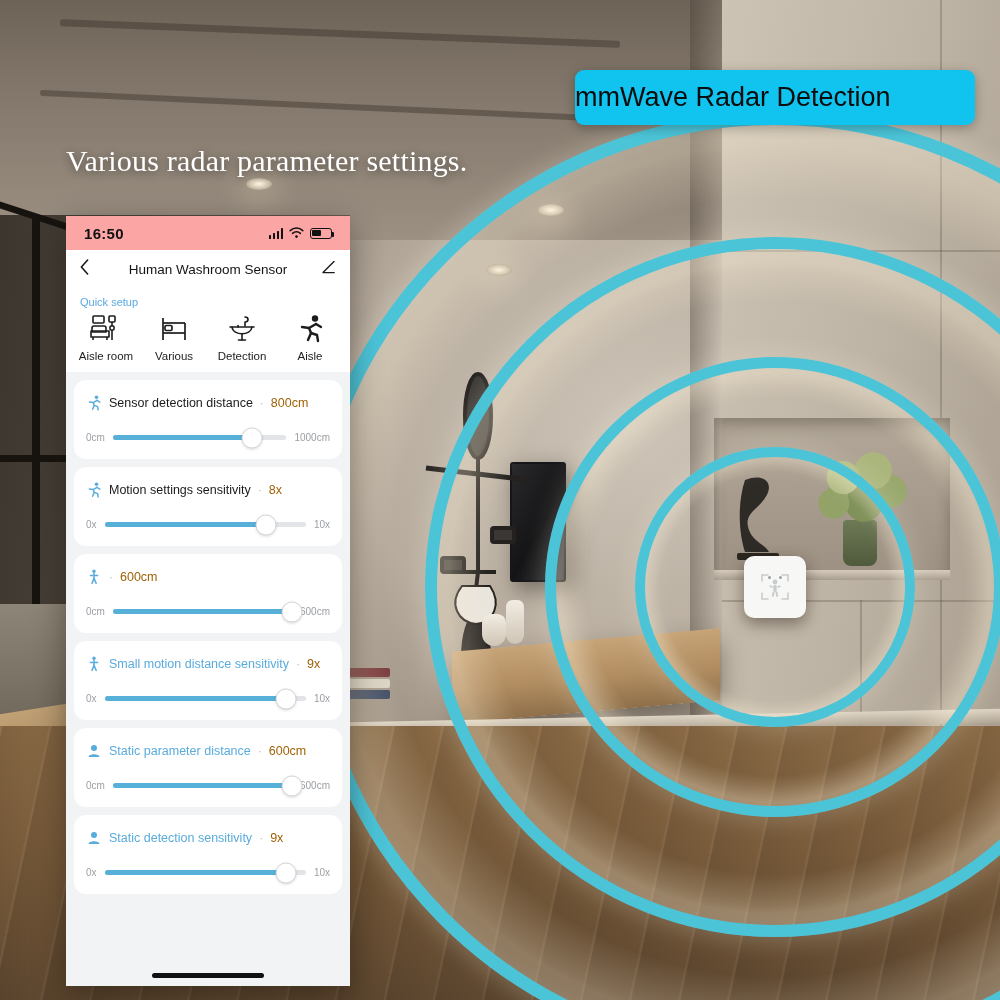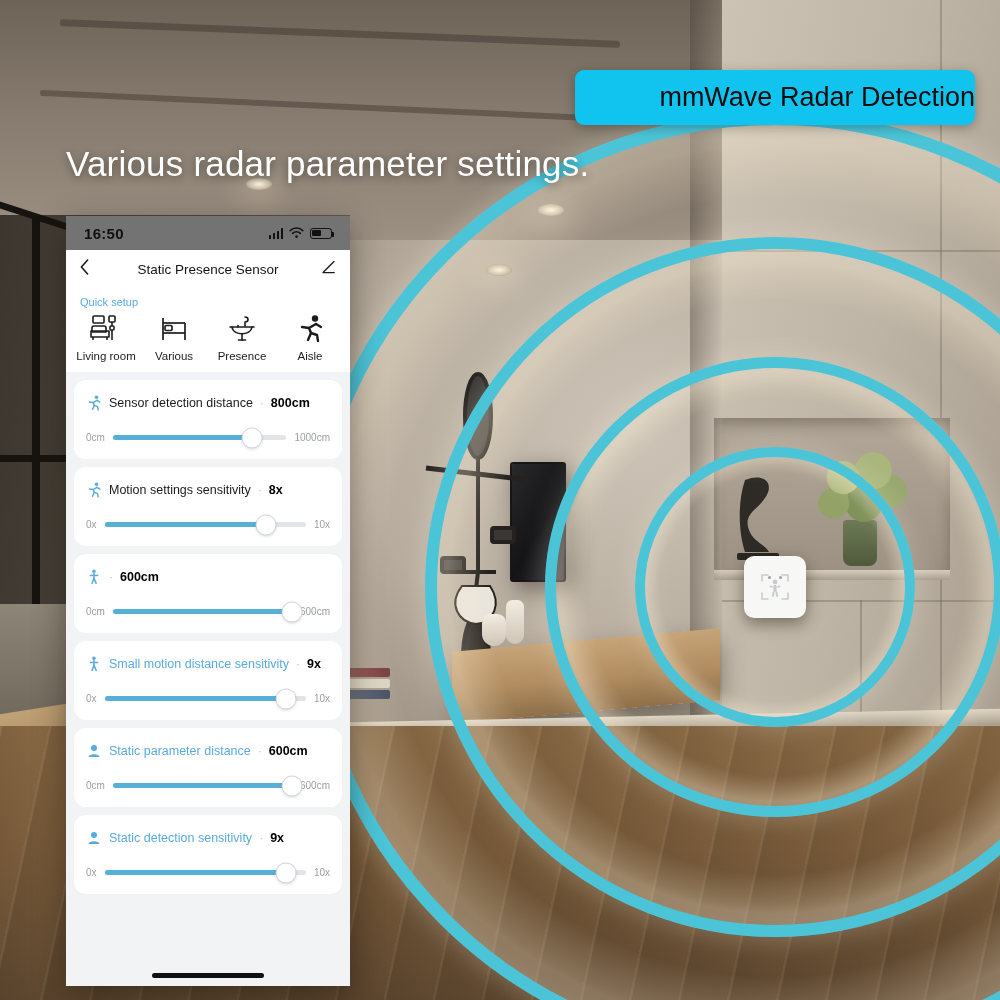--- a/index.html
+++ b/index.html
@@ -171,43 +171,44 @@
   }
   .sensor-dots { position: absolute; top: 9px; left: 0; width: 100%; text-align: center; }
   .sensor-dots i {
     display: inline-block; width: 3px; height: 3px; border-radius: 50%;
     background: #9aa0a3; margin: 0 4px;
   }
 
   
   .headline {
     position: absolute; left: 66px; top: 144px;
-    color: #ffffff; font-size: 35px; letter-spacing: .2px;
+    color: #ffffff; font-size: 30px; letter-spacing: .2px;
     text-shadow: 0 2px 8px rgba(0,0,0,.45);
     white-space: nowrap;
+    font-family: Liberation Serif, serif;
   }
   .banner {
     position: absolute; left: 575px; top: 70px;
     width: 400px; height: 55px;
     background: #10c4ef; border-radius: 9px;
-    display: flex; align-items: center; justify-content: flex-end;
+    display: flex; align-items: center; justify-content: flex-start;
     color: #0c0c0c; font-size: 27px;
     box-shadow: 0 3px 12px rgba(0,0,0,.28);
   }
 
   
   .phone {
     position: absolute; left: 66px; top: 216px;
     width: 284px; height: 770px;
     background: #f2f3f5;
     overflow: hidden;
     box-shadow: 0 10px 30px rgba(25,18,10,.45);
   }
   .statusbar {
-    height: 34px; background: #737373;
+    height: 34px; background: #fca5a5;
     display: flex; align-items: center; justify-content: space-between;
     padding: 0 18px;
   }
   .clock { font-size: 15px; font-weight: bold; color: #101010; letter-spacing: .3px; }
   .status-icons { display: flex; align-items: center; gap: 6px; }
   .bars { display: flex; align-items: flex-end; gap: 1.5px; height: 11px; }
   .bars i { width: 2.5px; background: #111; border-radius: .5px; }
   .bars i:nth-child(1){height:4px}.bars i:nth-child(2){height:6px}
   .bars i:nth-child(3){height:8px}.bars i:nth-child(4){height:11px}
   .battery {
@@ -243,21 +244,21 @@
 
   .cards { padding: 8px 8px 0 8px; }
   .card {
     background: #ffffff; border-radius: 12px;
     padding: 14px 12px 16px 12px; margin-bottom: 8px;
   }
   .card-head { display: flex; align-items: center; gap: 7px; }
   .card-ico { width: 16px; height: 18px; flex: none; display: flex; align-items: center; justify-content: center; }
   .card-title { font-size: 12.5px; color: #1a1a1a; line-height: 1.18; }
   .card-sep { color: #b9bcc0; font-size: 12px; }
-  .card-val { font-size: 12.5px; color: #000000; white-space: nowrap; font-weight: bold; }
+  .card-val { font-size: 12.5px; color: #a16207; white-space: nowrap; }
   .card.muted .card-title { color: #5aabdd; }
 
   .slider-row { display: flex; align-items: center; gap: 8px; margin-top: 20px; }
   .slider-min, .slider-max { font-size: 10px; color: #9a9ea3; flex: none; }
   .track {
     position: relative; flex: 1; height: 5px; border-radius: 3px; background: #e2e4e7;
   }
   .fill { position: absolute; left: 0; top: 0; height: 100%; border-radius: 3px; background: #56b0d8; }
   .thumb {
     position: absolute; top: 50%; width: 21px; height: 21px; border-radius: 50%;
@@ -408,21 +409,21 @@
           </span>
       </div>
     </div>
 
     <div class="navbar">
       <div class="nav-back">
         <svg width="9" height="16" viewBox="0 0 9 16">
           <path d="M7.6 1 L1.4 8 L7.6 15" fill="none" stroke="#1b1b1b" stroke-width="1.6" stroke-linecap="round" stroke-linejoin="round"></path>
         </svg>
       </div>
-      <div class="nav-title">Static Presence Sensor</div>
+      <div class="nav-title">Human Washroom Sensor</div>
       <div class="nav-edit">
         <svg width="15" height="15" viewBox="0 0 15 15">
           <path d="M13 1.6 L2 12.6 M2 12.6 L13.2 12.6" fill="none" stroke="#1b1b1b" stroke-width="1.4" stroke-linecap="round"></path>
         </svg>
       </div>
     </div>
 
     <div class="quick">
       <div class="quick-label">Quick setup</div>
       <div class="quick-row">
@@ -435,21 +436,21 @@
                 <rect x="19" y="2" width="6" height="6" rx="1"></rect>
                 <path d="M22 8 L22 12"></path>
                 <rect x="20" y="12" width="4" height="4" rx="1"></rect>
                 <path d="M4 12 h10 a2 2 0 0 1 2 2 v4 h-14 v-4 a2 2 0 0 1 2 -2 z"></path>
                 <path d="M1 17 h18 v6 h-18 z"></path>
                 <path d="M3 23 v3 M17 23 v3"></path>
                 <path d="M22 16 v10"></path>
               </g>
             </svg>
           </div>
-          <div class="quick-name">Living room</div>
+          <div class="quick-name">Aisle room</div>
         </div>
 
         <div class="quick-item">
           <div class="quick-icon">
             <svg width="32" height="30" viewBox="0 0 32 30">
               <g fill="none" stroke="#1c1c1c" stroke-width="1.7" stroke-linejoin="round">
                 <path d="M5 4 L5 26"></path>
                 <path d="M27 9 L27 26"></path>
                 <path d="M5 9 L27 9"></path>
                 <path d="M5 19 L27 19"></path>
@@ -466,21 +467,21 @@
               <g fill="none" stroke="#1c1c1c" stroke-width="1.6" stroke-linecap="round" stroke-linejoin="round">
                 <path d="M19 3 C 23 3, 23 8, 19 8 L19 12"></path>
                 <path d="M4 13 L28 13"></path>
                 <path d="M6 13 C 7 22, 25 22, 26 13"></path>
                 <path d="M16 20 L16 26"></path>
                 <path d="M12.5 26 L19.5 26"></path>
                 <path d="M12 11.5 L12 13"></path>
               </g>
             </svg>
           </div>
-          <div class="quick-name">Presence</div>
+          <div class="quick-name">Detection</div>
         </div>
 
         <div class="quick-item">
           <div class="quick-icon">
             <svg width="32" height="30" viewBox="0 0 32 30">
               <circle cx="21" cy="4.5" r="3.2" fill="#1c1c1c"></circle>
               <g fill="none" stroke="#1c1c1c" stroke-width="2.4" stroke-linecap="round" stroke-linejoin="round">
                 <path d="M22 10 L15 14 L17 19 L14 26"></path>
                 <path d="M17 19 L23 21 L24 27"></path>
                 <path d="M15 14 L8 13"></path>

